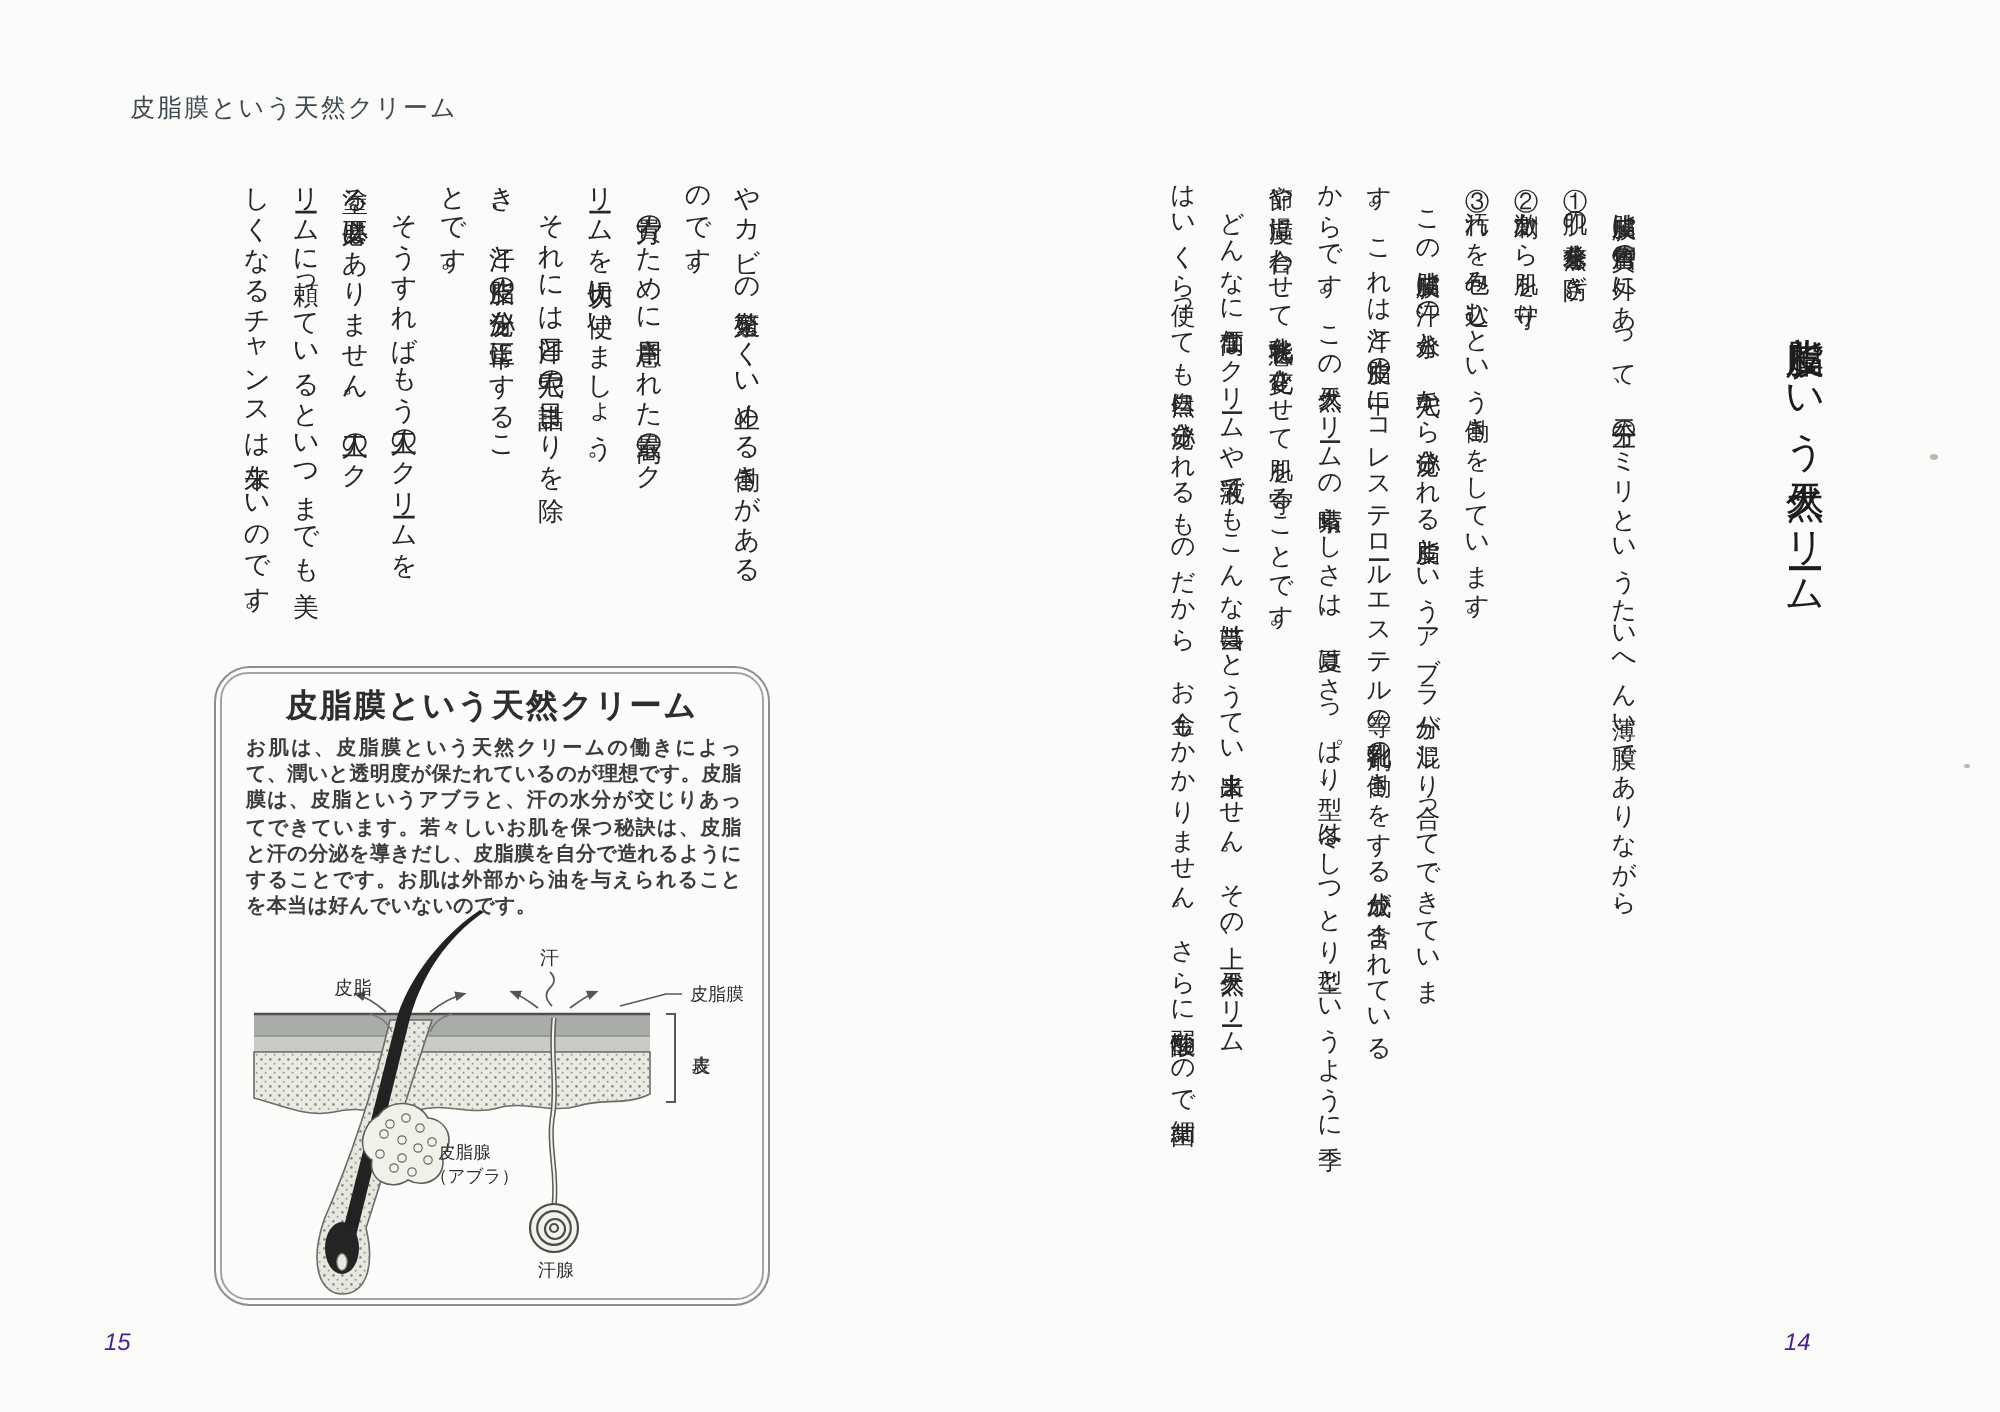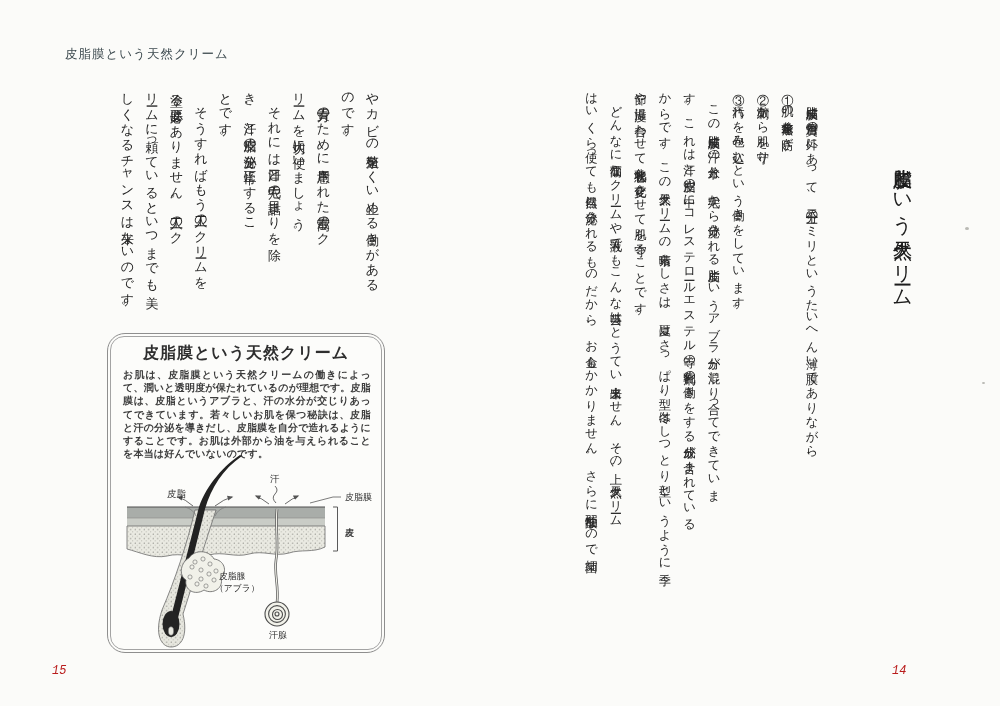--- a/index.html
+++ b/index.html
@@ -50,22 +50,22 @@
     font-weight:bold;font-size:16px;color:#2e2e2e;letter-spacing:1px;
   }
   .figure-body{
     position:absolute;left:15px;right:13px;top:34px;
     font-family:"DejaVu Sans","Liberation Sans",sans-serif;
     font-weight:bold;font-size:10px;line-height:13.2px;color:#3d3d3d;
     text-align:justify;letter-spacing:0.2px;
   }
   .diagram-svg{position:absolute;left:107px;top:452px;}
   .page-number{
-    position:absolute;font-style:italic;font-size:12px;color:#b91c1c;
-    font-family:Liberation Mono, monospace;
+    position:absolute;font-style:italic;font-size:12px;color:#4c1d95;
+    font-family:Liberation Sans, sans-serif;
   }
   .page-number-left{left:52px;top:664px;}
   .page-number-right{left:892px;top:664px;}
   .scan-speck{position:absolute;background:#b9b9b4;border-radius:50%;}
   .speck-a{left:965px;top:227px;width:4px;height:3px;}
   .speck-b{left:982px;top:382px;width:3px;height:2px;}
   svg text{
     font-family:"DejaVu Sans","Liberation Sans",sans-serif;
     fill:#2f2f2f;
   }

